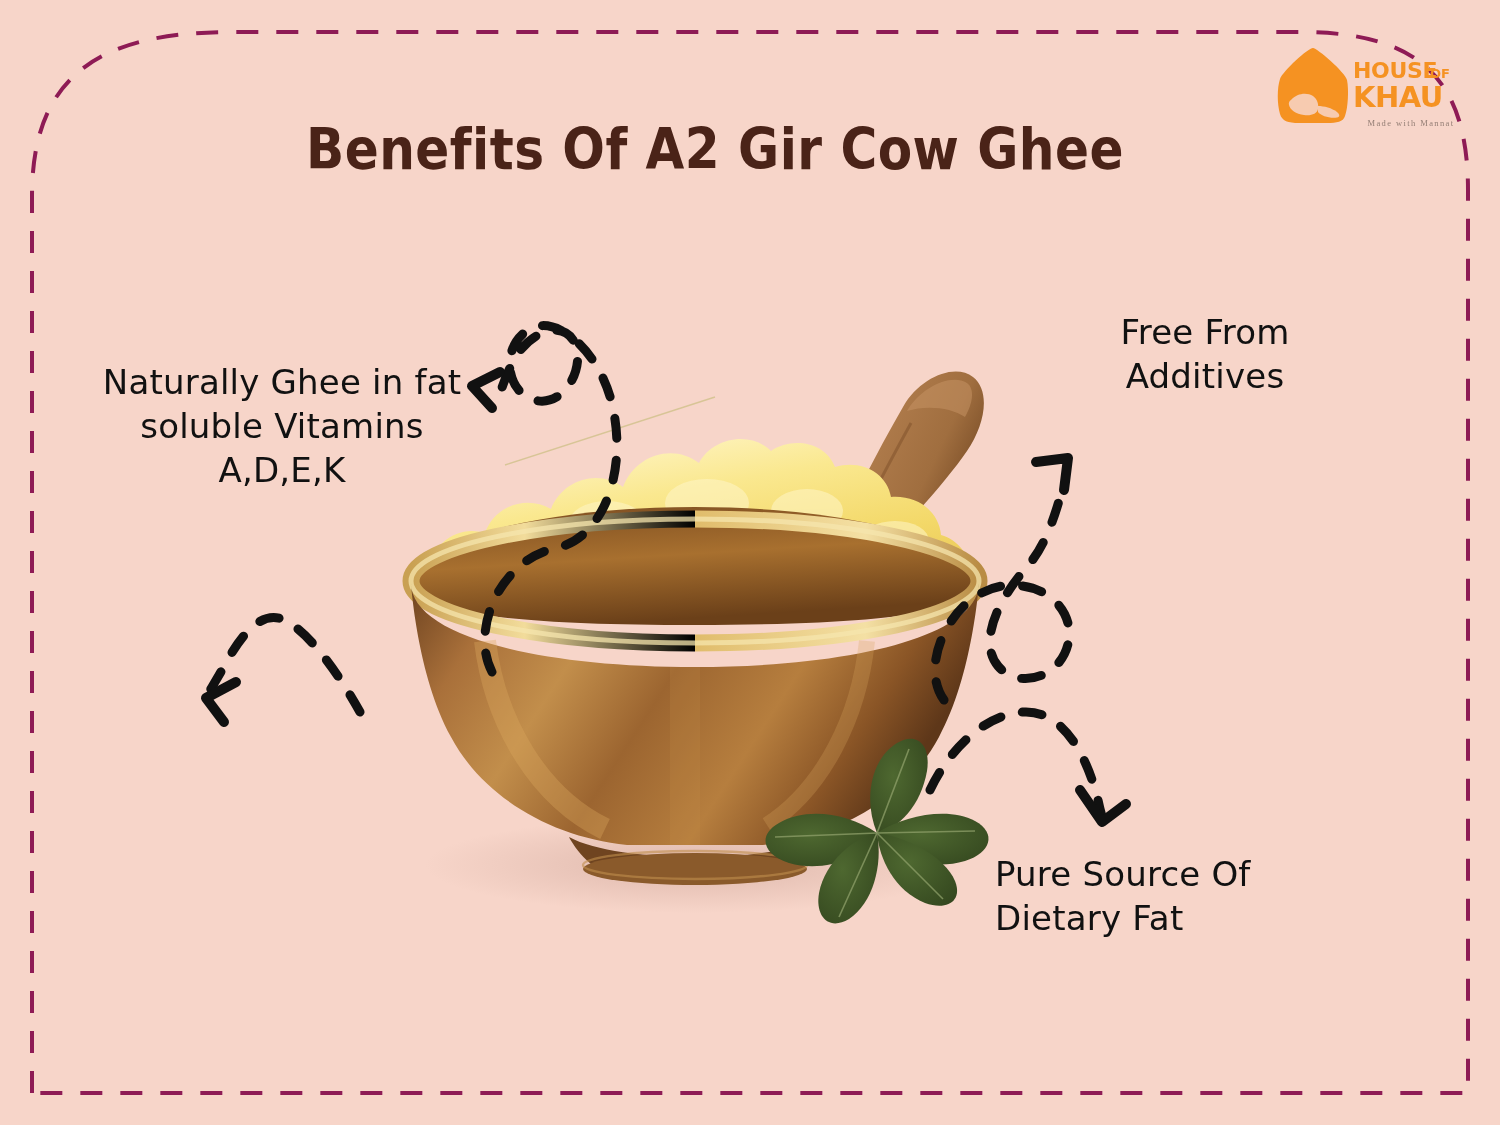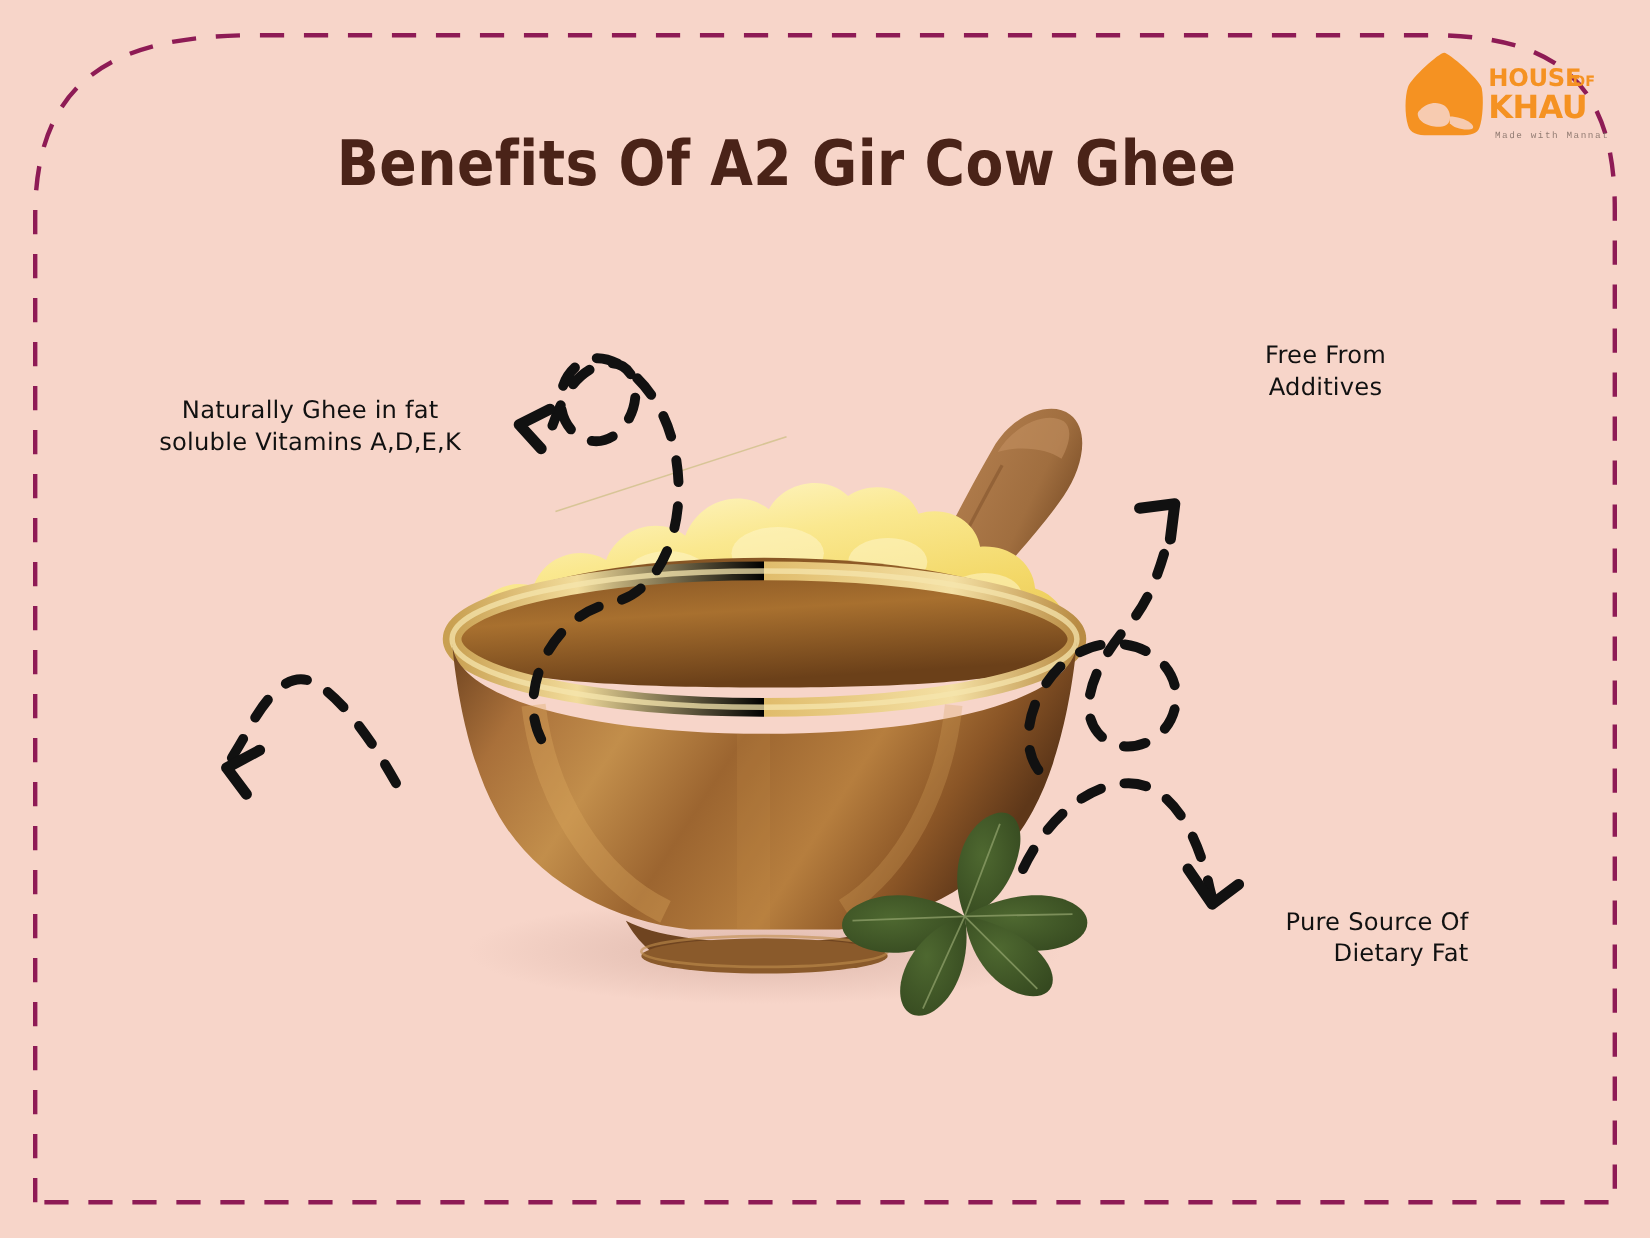--- a/index.html
+++ b/index.html
@@ -28,21 +28,21 @@
     position:absolute;
     left:1277px; top:46px;
     width:190px; height:104px;
   }
   #logo-mark { position:absolute; left:0; top:0; width:72px; height:78px; }
   #logo-word { position:absolute; left:76px; top:8px; width:114px; height:62px; }
   #logo-tag {
     position:absolute; left:78px; top:72px;
     width:112px;
     text-align:center;
-    font-family:Liberation Mono, monospace;
+    font-family:Liberation Serif, serif;
     font-size:8.5px;
     letter-spacing:1.4px;
     color:#6b5a52;
     opacity:.72;
     white-space:nowrap;
   }
 
   
   #title {
     position:absolute;
@@ -63,30 +63,30 @@
   #product {
     position:absolute;
     left:355px; top:345px;
     width:680px; height:600px;
   }
 
   
   .benefit {
     position:absolute;
     font-family:"DejaVu Sans", sans-serif;
-    font-size:22px;
+    font-size:34px;
     color:#111111;
     line-height:1.30;
     white-space:pre-line;
     letter-spacing:.2px;
   }
   #benefit-0 { left:72px;   top:360px;  width:420px; text-align:center; }
   #benefit-1 { left:1060px; top:310px;  width:290px; text-align:center; }
   #benefit-2 { left:45px;   top:722px;  width:390px; text-align:center; }
-  #benefit-3 { left:995px;  top:825px;  width:340px; text-align:right; }
+  #benefit-3 { left:995px;  top:852px;  width:340px; text-align:left; }
 
   
   #arrows {
     position:absolute; left:0; top:0;
     width:1500px; height:1125px;
     pointer-events:none;
   }
 </style>
 </head>
 <body>

